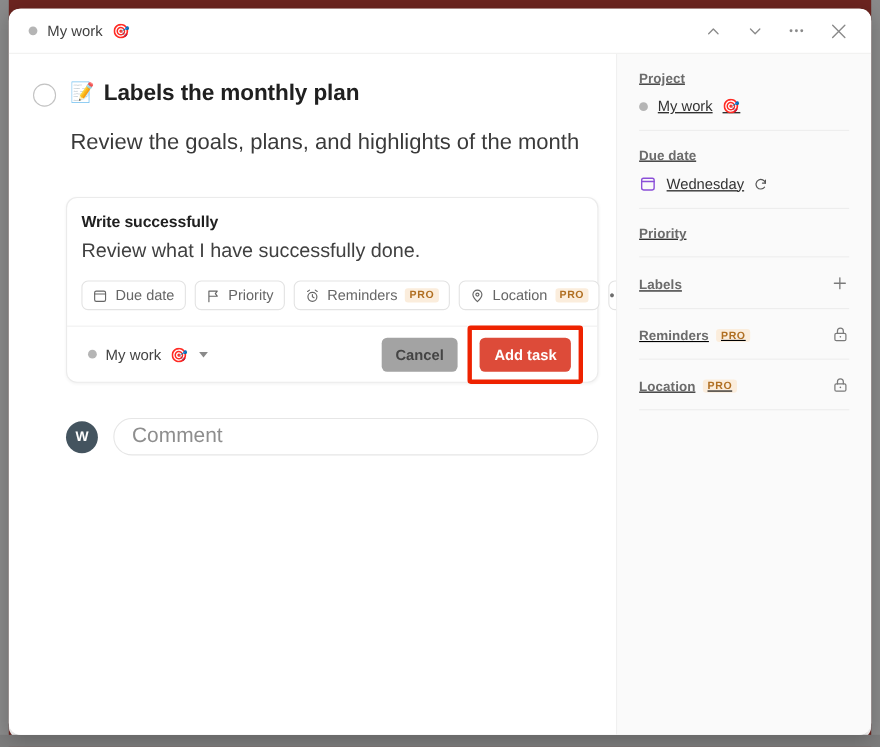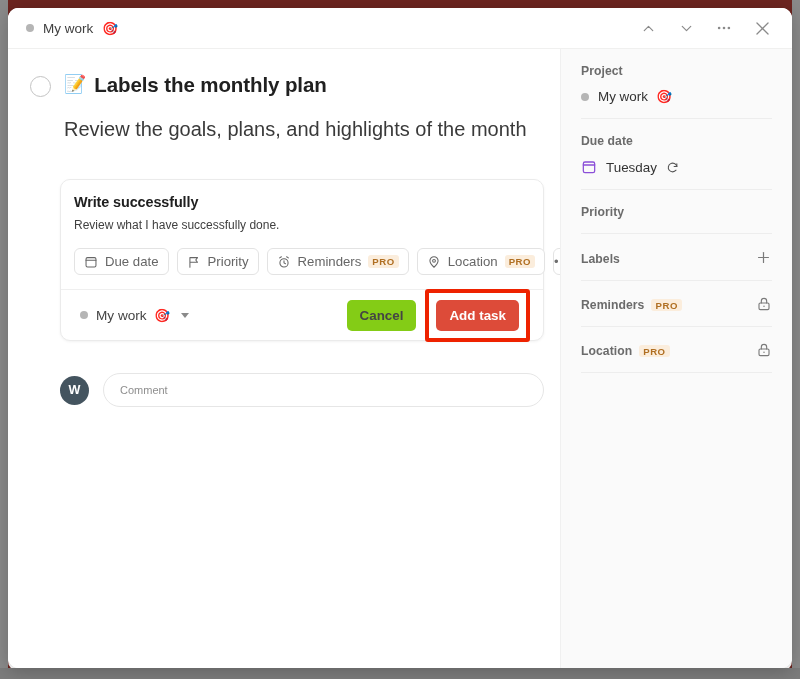--- a/index.html
+++ b/index.html
@@ -176,21 +176,21 @@
     padding: 14px 13px 0 13px;
   }
   #nt-name {
     font-size: 14.4px;
     font-weight: bold;
     color: #202020;
     letter-spacing: -0.1px;
   }
   #nt-desc {
     margin-top: 8px;
-    font-size: 12px;
+    font-size: 18px;
     color: #404040;
   }
   #nt-chips {
     display: flex;
     align-items: center;
     gap: 8px;
     margin-top: 16px;
     padding-bottom: 14px;
   }
   .chip {
@@ -258,21 +258,21 @@
     display: flex;
     align-items: center;
     gap: 9px;
     position: relative;
   }
   #cancel-button {
     height: 31px;
     padding: 0 13px;
     border: none;
     border-radius: 5px;
-    background: #84cc16;
+    background: #a3a3a3;
     color: #444444;
     font-size: 13.4px;
     font-weight: bold;
     cursor: pointer;
     font-family: inherit;
   }
 
   #add-task-highlight {
     position: relative;
     padding: 7px;
@@ -313,35 +313,36 @@
     display: flex;
     align-items: center;
     justify-content: center;
   }
   #comment-input {
     flex: 1;
     height: 34px;
     border: 1px solid #e6e6e6;
     border-radius: 17px;
     padding: 0 16px;
-    font-size: 11px;
+    font-size: 19px;
     color: #333;
     font-family: inherit;
     outline: none;
     background: #fff;
   }
   #comment-input::placeholder { color: #8e8e8e; }
 
   
   #sidebar {
     flex: 1;
     background: #fafafa;
     border-left: 1px solid #f0f0f0;
     padding: 0 20px;
     overflow: hidden;
+    text-decoration: underline;
   }
   .side-section {
     padding: 15px 0 14px 0;
     border-bottom: 1px solid #ededed;
   }
   .side-label {
     font-size: 12.2px;
     font-weight: bold;
     color: #6b6b6b;
     letter-spacing: 0.05px;
@@ -520,21 +521,21 @@
         </div>
       </div>
 
       <div class="side-section">
         <div class="side-label">Due date</div>
         <div class="side-value">
           <svg width="16" height="16" viewBox="0 0 24 24" fill="none" stroke="#8b4fd8" stroke-width="1.9" stroke-linecap="round" stroke-linejoin="round">
             <rect x="3.5" y="4.5" width="17" height="16" rx="2.5"></rect>
             <line x1="3.5" y1="9" x2="20.5" y2="9"></line>
           </svg>
-          <span>Tuesday</span>
+          <span>Wednesday</span>
           <svg class="recur-icon" width="13" height="13" viewBox="0 0 24 24" fill="none" stroke="currentColor" stroke-width="2" stroke-linecap="round" stroke-linejoin="round">
             <polyline points="20 5 20 10 15 10"></polyline>
             <path d="M20 10a8 8 0 1 0-1.5 7"></path>
           </svg>
         </div>
       </div>
 
       <div class="side-section">
         <div class="side-label">Priority</div>
       </div>

